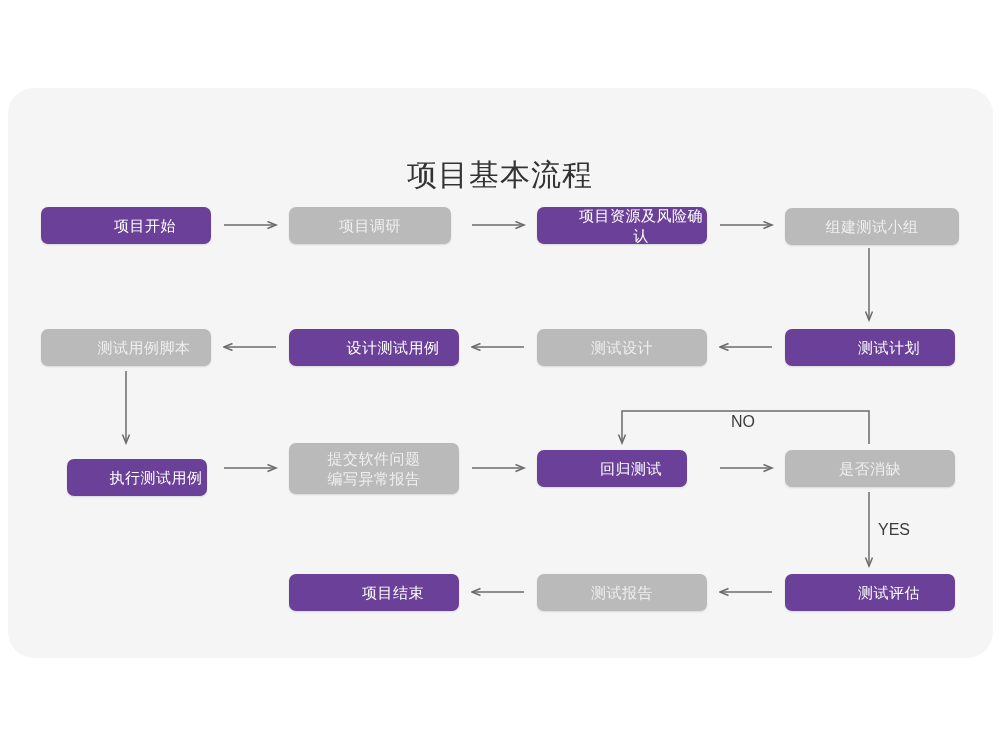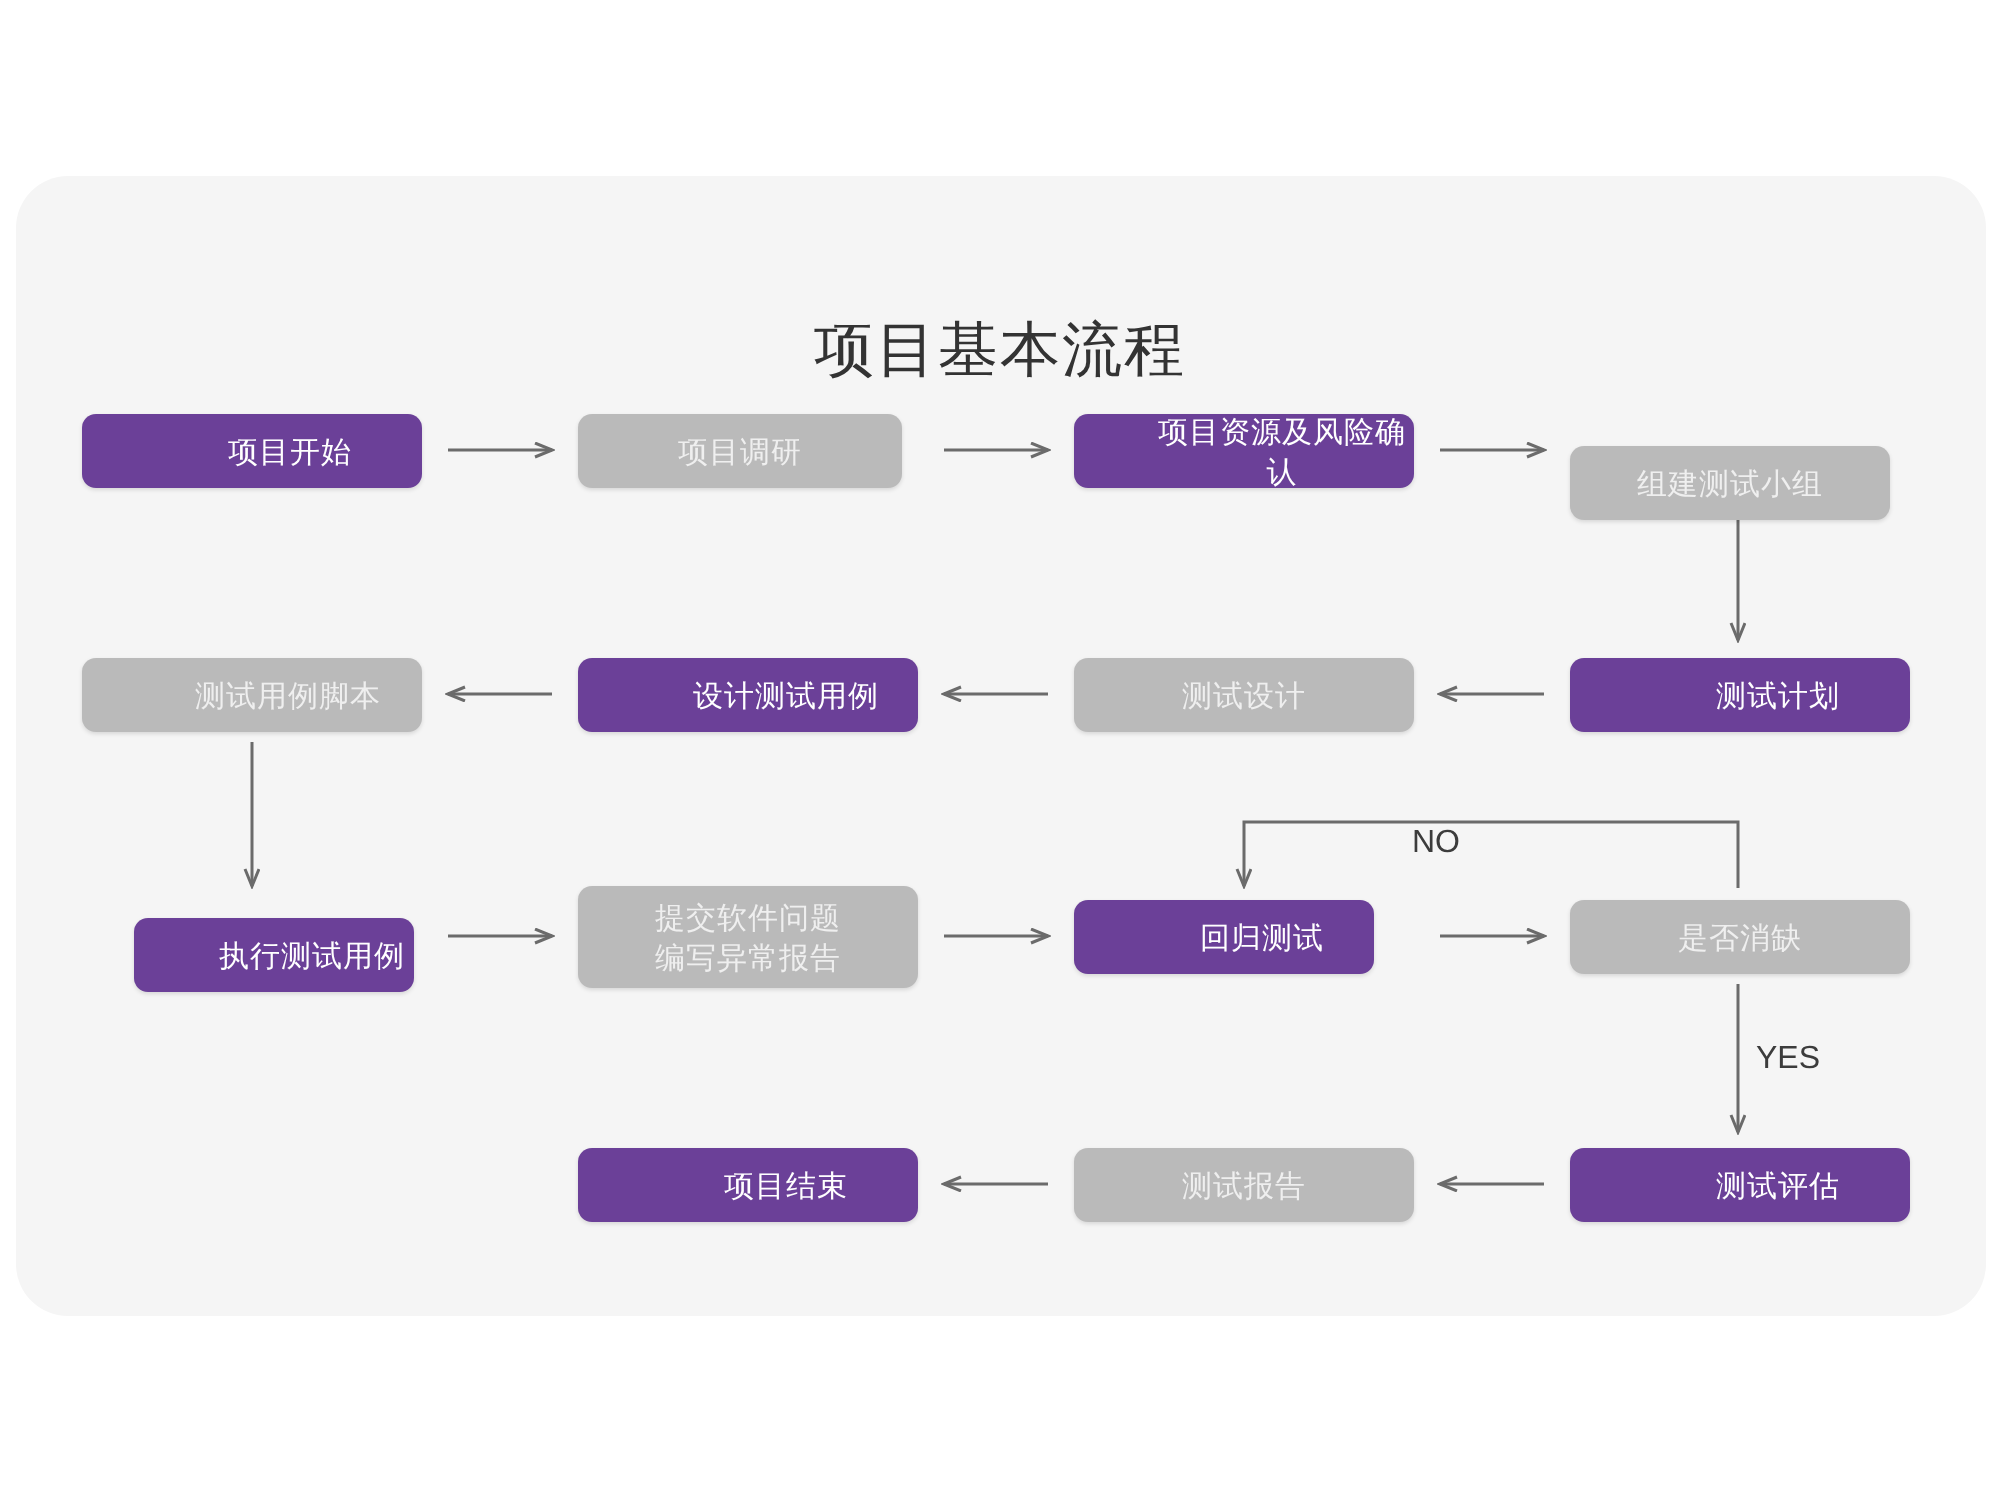--- a/index.html
+++ b/index.html
@@ -131,30 +131,30 @@
 
       <path d="M869,444 L869,411 L622,411 L622,443" marker-end="url(#ahD)"></path>
 
       <line x1="869" y1="492" x2="869" y2="566" marker-end="url(#ahD)"></line>
 
       <line x1="772" y1="592" x2="720" y2="592" marker-end="url(#ahL)"></line>
       <line x1="524" y1="592" x2="472" y2="592" marker-end="url(#ahL)"></line>
     </g>
   </svg>
 
-  <div class="edge-label" style="left:706px; top:413px;">NO</div>
+  <div class="edge-label" style="left:731px; top:413px;">NO</div>
   <div class="edge-label" style="left:878px; top:521px;">YES</div>
 
   <div class="node purple" style="left:41px;  top:207px; width:170px; height:37px;">项目开始</div>
 
   <div class="node gray" style="left:289px; top:207px; width:162px; height:37px;">项目调研</div>
 
   <div class="node purple" style="left:537px; top:207px; width:170px; height:37px;">项目资源及风险确认</div>
 
-  <div class="node gray" style="left:785px; top:223px; width:160px; height:37px;">组建测试小组</div>
+  <div class="node gray" style="left:785px; top:208px; width:174px; height:37px;">组建测试小组</div>
 
   <div class="node gray" style="left:41px;  top:329px; width:170px; height:37px;padding-left:36px;">测试用例脚本</div>
 
   <div class="node purple" style="left:289px; top:329px; width:170px; height:37px;">设计测试用例</div>
 
   <div class="node gray" style="left:537px; top:329px; width:170px; height:37px;">测试设计</div>
 
   <div class="node purple" style="left:785px; top:329px; width:170px; height:37px;text-align:center;">测试计划</div>
 
   <div class="node purple" style="left:41px;  top:459px; width:140px; height:37px;margin-left:26px;">执行测试用例</div>

